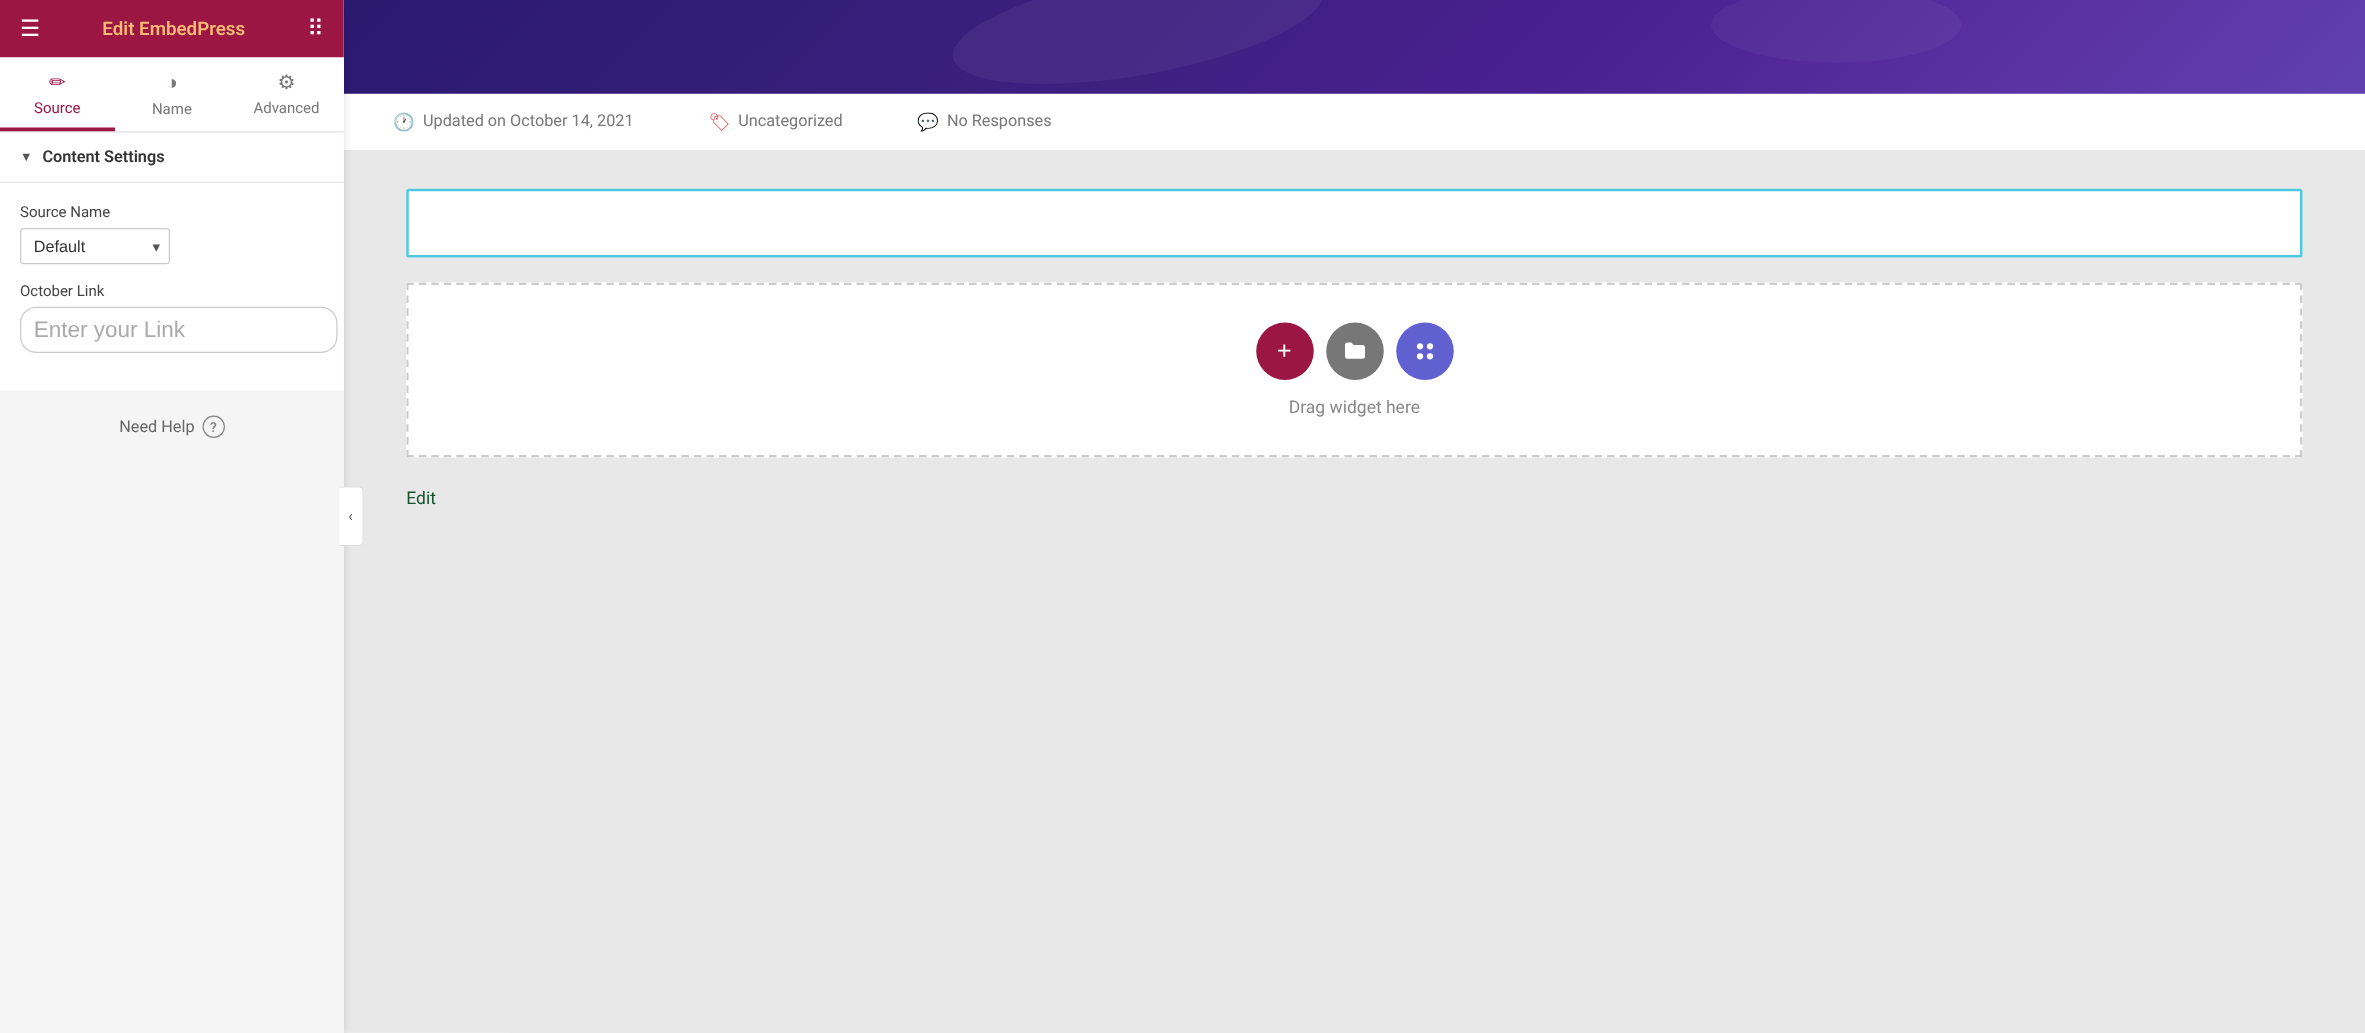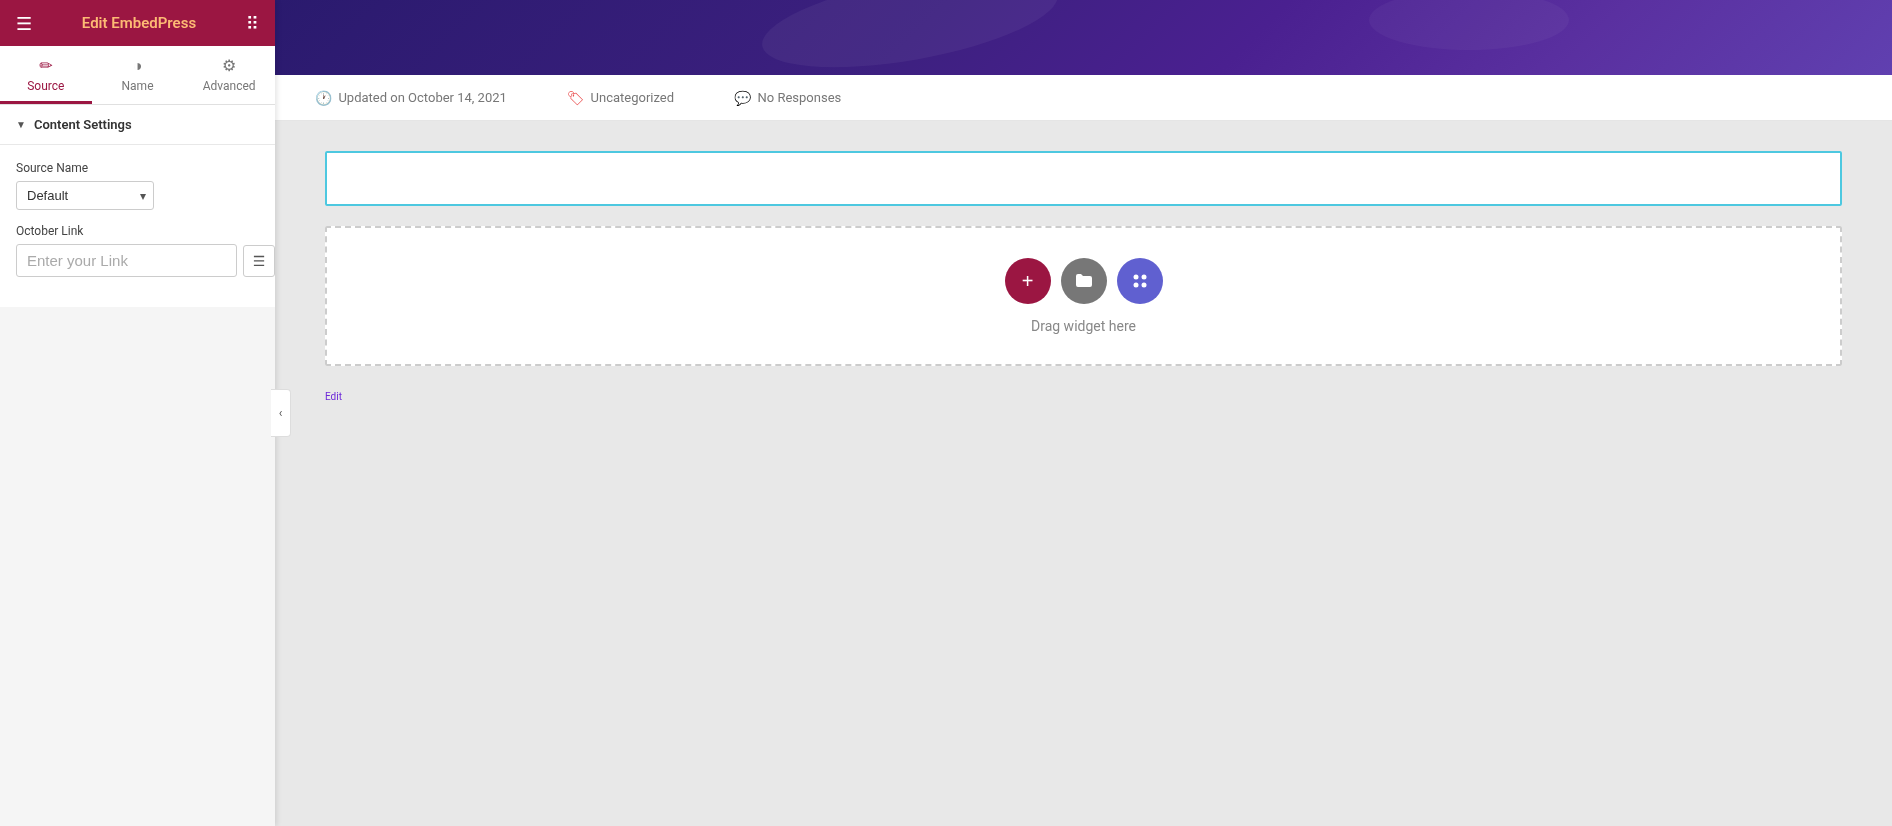--- a/index.html
+++ b/index.html
@@ -108,21 +108,21 @@
     .field-label {
       font-size: 12px;
       color: #444;
       margin-bottom: 6px;
       display: block;
     }
 
     .select-wrapper {
       position: relative;
       display: inline-block;
-      width: 138px;
+      width: 120px;
     }
 
     .select-wrapper select {
       appearance: none;
       width: 100%;
       padding: 6px 28px 6px 10px;
       border: 1px solid #ccc;
       border-radius: 3px;
       font-size: 13px;
       background: #fff;
@@ -144,22 +144,22 @@
     .input-row {
       display: flex;
       align-items: center;
       gap: 6px;
     }
 
     .link-input {
       flex: 1;
       padding: 7px 10px;
       border: 1px solid #ccc;
-      border-radius: 3px;
-      font-size: 15px;
+      border-radius: 13px;
+      font-size: 18px;
       color: #0f766e;
       background: #fff;
     }
 
     .link-input::placeholder {
       color: #aaa;
     }
 
     .link-icon-btn {
       width: 32px;
@@ -350,22 +350,22 @@
     .drop-btn.folder { background: #777; }
     .drop-btn.widget { background: #6060d0; }
 
     .drop-zone-label {
       font-size: 14px;
       color: #888;
     }
 
     
     .edit-link {
-      color: #6d28d9;
-      font-size: 10px;
+      color: #14532d;
+      font-size: 14px;
       cursor: pointer;
       text-decoration: none;
       padding: 5px 0;
     }
 
     .spacer-area {
       height: 100px;
     }
   </style>
 </head>
@@ -408,20 +408,24 @@
           </select>
         </div>
       </div>
       <div class="field-row">
         <label class="field-label">October Link</label>
         <div class="input-row">
           <input type="text" class="link-input" placeholder="Enter your Link" style="">
           <button class="link-icon-btn">☰</button>
         </div>
       </div>
+    </div>
+    <div class="need-help">
+      <span>Need Help</span>
+      <div class="help-circle">?</div>
     </div>
   </div>
 
   <div class="collapse-toggle">‹</div>
 </div>
 
 <div class="main-content">
 
   <div class="top-banner"></div>
 

